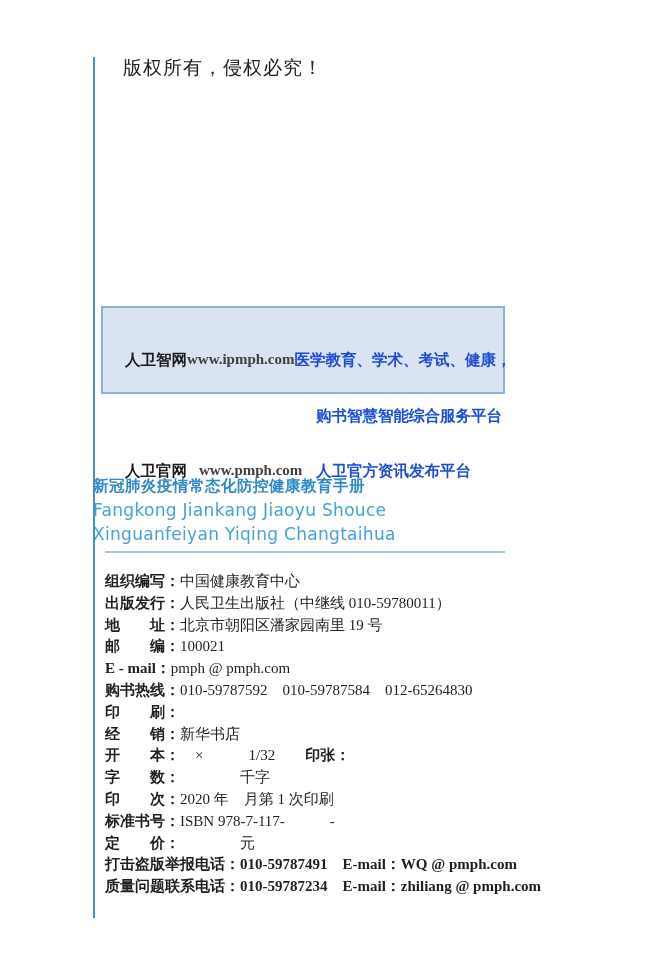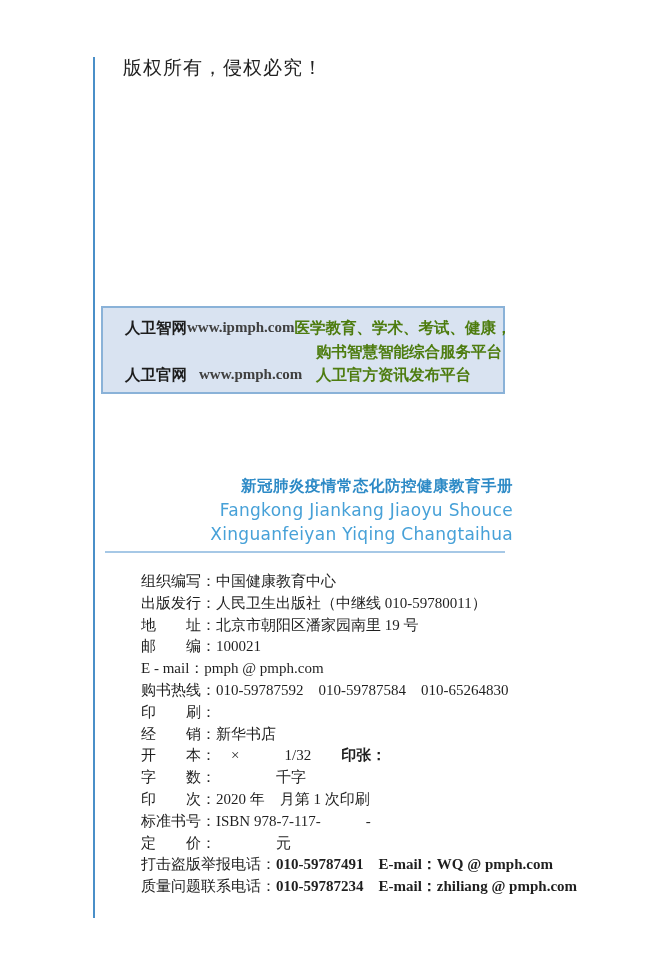--- a/index.html
+++ b/index.html
@@ -43,49 +43,49 @@
     width: 378px;
     height: 68px;
     background: #d9e3f1;
     border: 2px solid #8ab2d8;
     padding: 8px 0 8px 22px;
   }
   .pb-row {
     display: flex;
     line-height: 23.5px;
     white-space: pre;
+    margin-top: 32px;
   }
   .pb-name {
     width: 74px;
     font-weight: bold;
     font-size: 15.5px;
     color: #1c1c1c;
     font-family: "Liberation Sans", sans-serif;
   }
   .pb-url {
     width: 117px;
     font-weight: bold;
     font-size: 15px;
     color: #404040;
     font-family: "Liberation Serif", serif;
   }
   .pb-desc {
     font-weight: bold;
     font-size: 15.5px;
-    color: #4d7c0f;
+    color: #1d4ed8;
     font-family: "Liberation Sans", sans-serif;
   }
   
   .title-block {
     position: absolute;
     left: 93px;
     top: 474px;
     width: 412px;
-    text-align: right;
-    padding-left: 8px;
+    text-align: left;
   }
   .title-cn {
     font-size: 15.5px;
     font-weight: bold;
     letter-spacing: 0.5px;
     color: #2d8ac6;
     line-height: 24px;
     font-family: "Liberation Sans", sans-serif;
   }
   .title-pinyin {
@@ -112,24 +112,23 @@
     width: 440px;
   }
   .crow {
     line-height: 21.8px;
     height: 21.8px;
     white-space: pre;
     font-size: 15px;
     color: #1f1f1f;
   }
   .clabel {
-    font-weight: normal;
-    font-family: "Liberation Sans", sans-serif;
-    white-space: pre;
-    margin-left: 36px;
+    font-weight: bold;
+    font-family: "Liberation Sans", sans-serif;
+    white-space: pre;
   }
   .clabel.serif-label {
     font-family: "Liberation Serif", serif;
   }
   .cvalue {
     white-space: pre;
   }
   .part {
     font-family: "Liberation Serif", serif;
     font-weight: normal;
@@ -181,21 +180,21 @@
   </div>
 
   <div class="hrule"></div>
 
   <div class="colophon">
       <div class="crow"><span class="clabel">组织编写：</span><span class="cvalue"><span class="part">中国健康教育中心</span></span></div>
       <div class="crow"><span class="clabel">出版发行：</span><span class="cvalue"><span class="part">人民卫生出版社（中继线 010-59780011）</span></span></div>
       <div class="crow"><span class="clabel">地　　址：</span><span class="cvalue"><span class="part">北京市朝阳区潘家园南里 19 号</span></span></div>
       <div class="crow"><span class="clabel">邮　　编：</span><span class="cvalue"><span class="part">100021</span></span></div>
       <div class="crow"><span class="clabel serif-label">E - mail：</span><span class="cvalue"><span class="part">pmph @ pmph.com</span></span></div>
-      <div class="crow"><span class="clabel">购书热线：</span><span class="cvalue"><span class="part">010-59787592　010-59787584　010-65264830</span></span></div>
+      <div class="crow"><span class="clabel">购书热线：</span><span class="cvalue"><span class="part">010-59787592　010-59787584　012-65264830</span></span></div>
       <div class="crow"><span class="clabel">印　　刷：</span><span class="cvalue"></span></div>
       <div class="crow"><span class="clabel">经　　销：</span><span class="cvalue"><span class="part">新华书店</span></span></div>
       <div class="crow"><span class="clabel">开　　本：</span><span class="cvalue"><span class="part">　×　　　1/32　　</span><span class="part-label">印张：</span></span></div>
       <div class="crow"><span class="clabel">字　　数：</span><span class="cvalue"><span class="part">　　　　千字</span></span></div>
       <div class="crow"><span class="clabel">印　　次：</span><span class="cvalue"><span class="part">2020 年　月第 1 次印刷</span></span></div>
       <div class="crow"><span class="clabel">标准书号：</span><span class="cvalue"><span class="part">ISBN 978-7-117-　　　-</span></span></div>
       <div class="crow"><span class="clabel">定　　价：</span><span class="cvalue"><span class="part">　　　　元</span></span></div>
       <div class="crow"><span class="clabel">打击盗版举报电话：</span><span class="cvalue"><span class="part-bold">010-59787491　E-mail：WQ @ pmph.com</span></span></div>
       <div class="crow"><span class="clabel">质量问题联系电话：</span><span class="cvalue"><span class="part-bold">010-59787234　E-mail：zhiliang @ pmph.com</span></span></div>
     </div>

